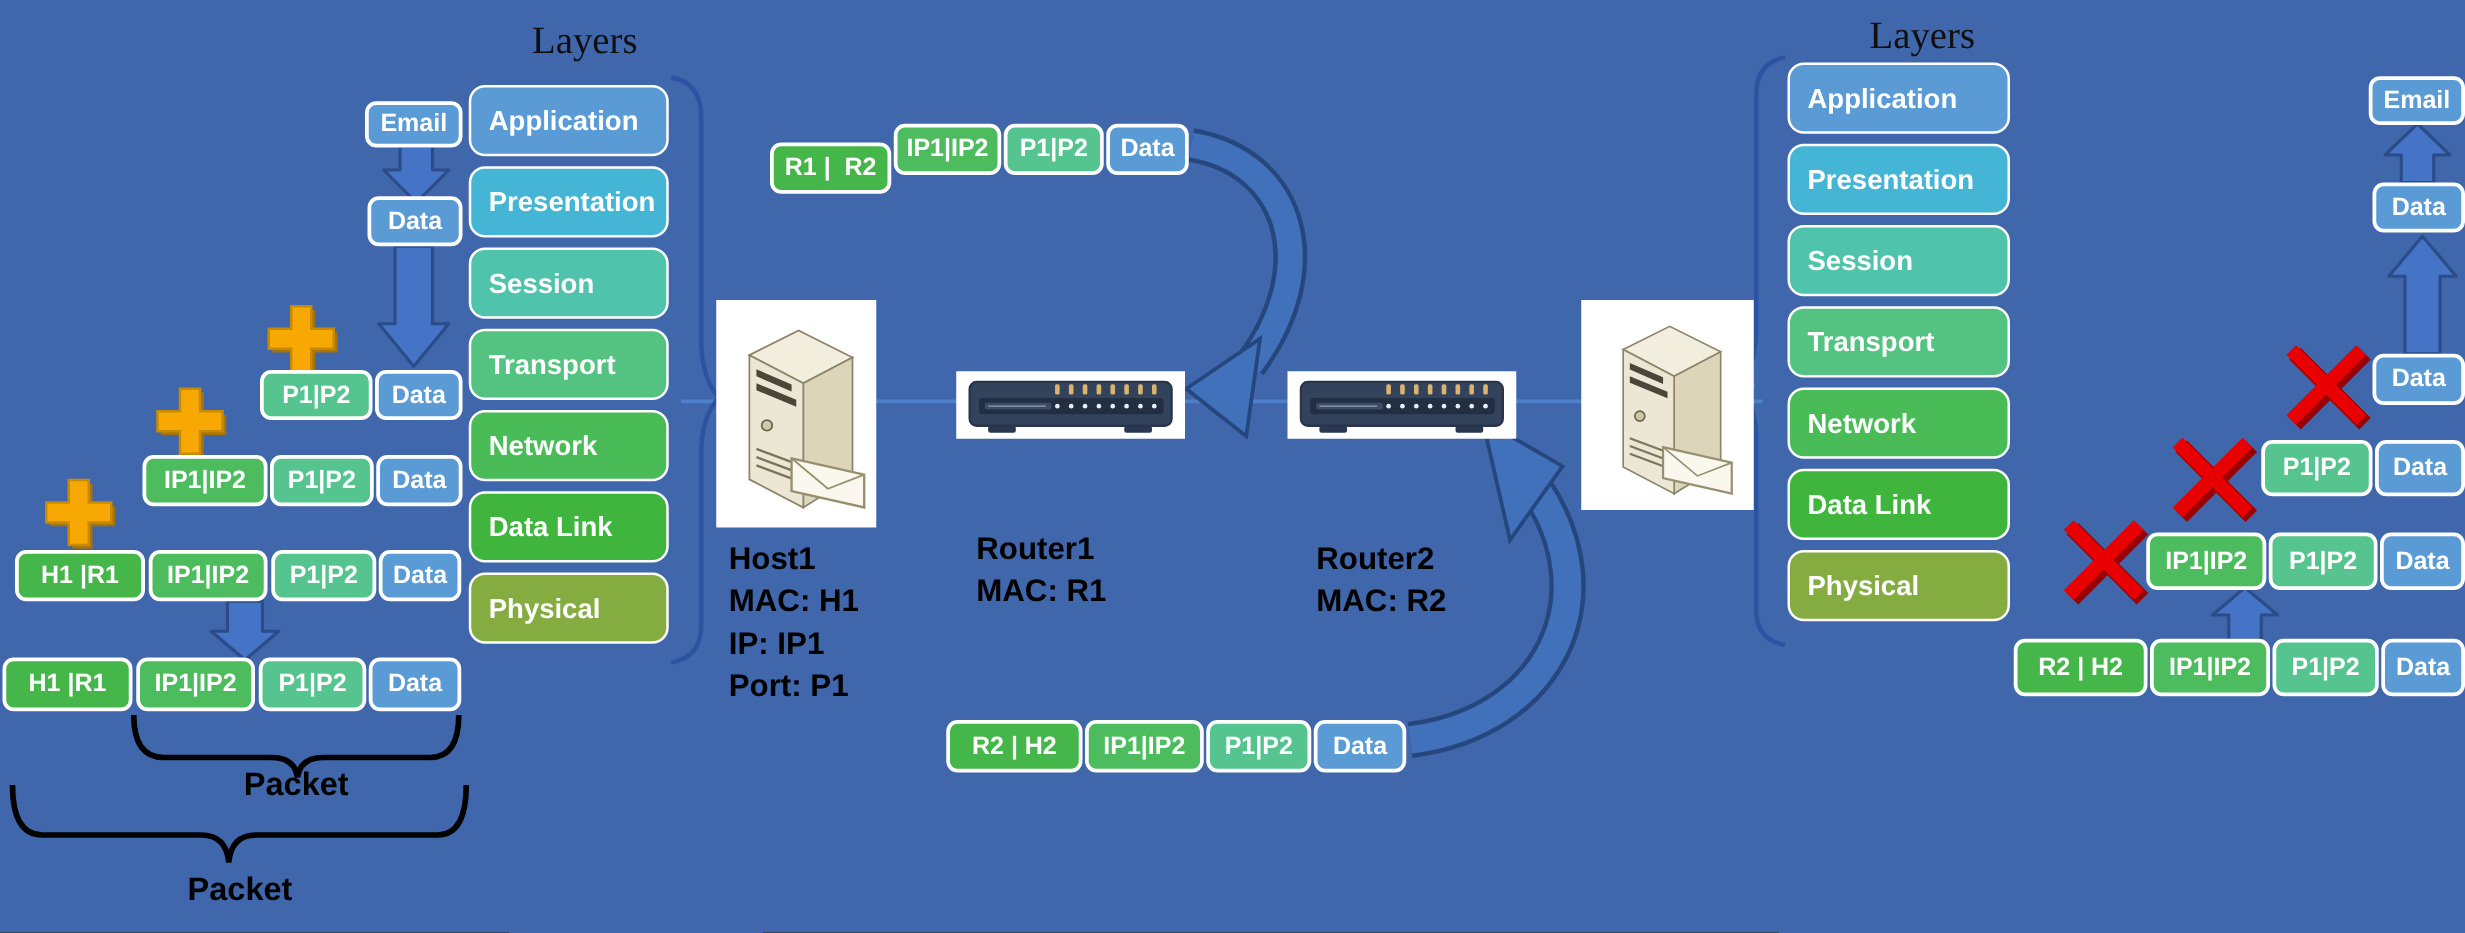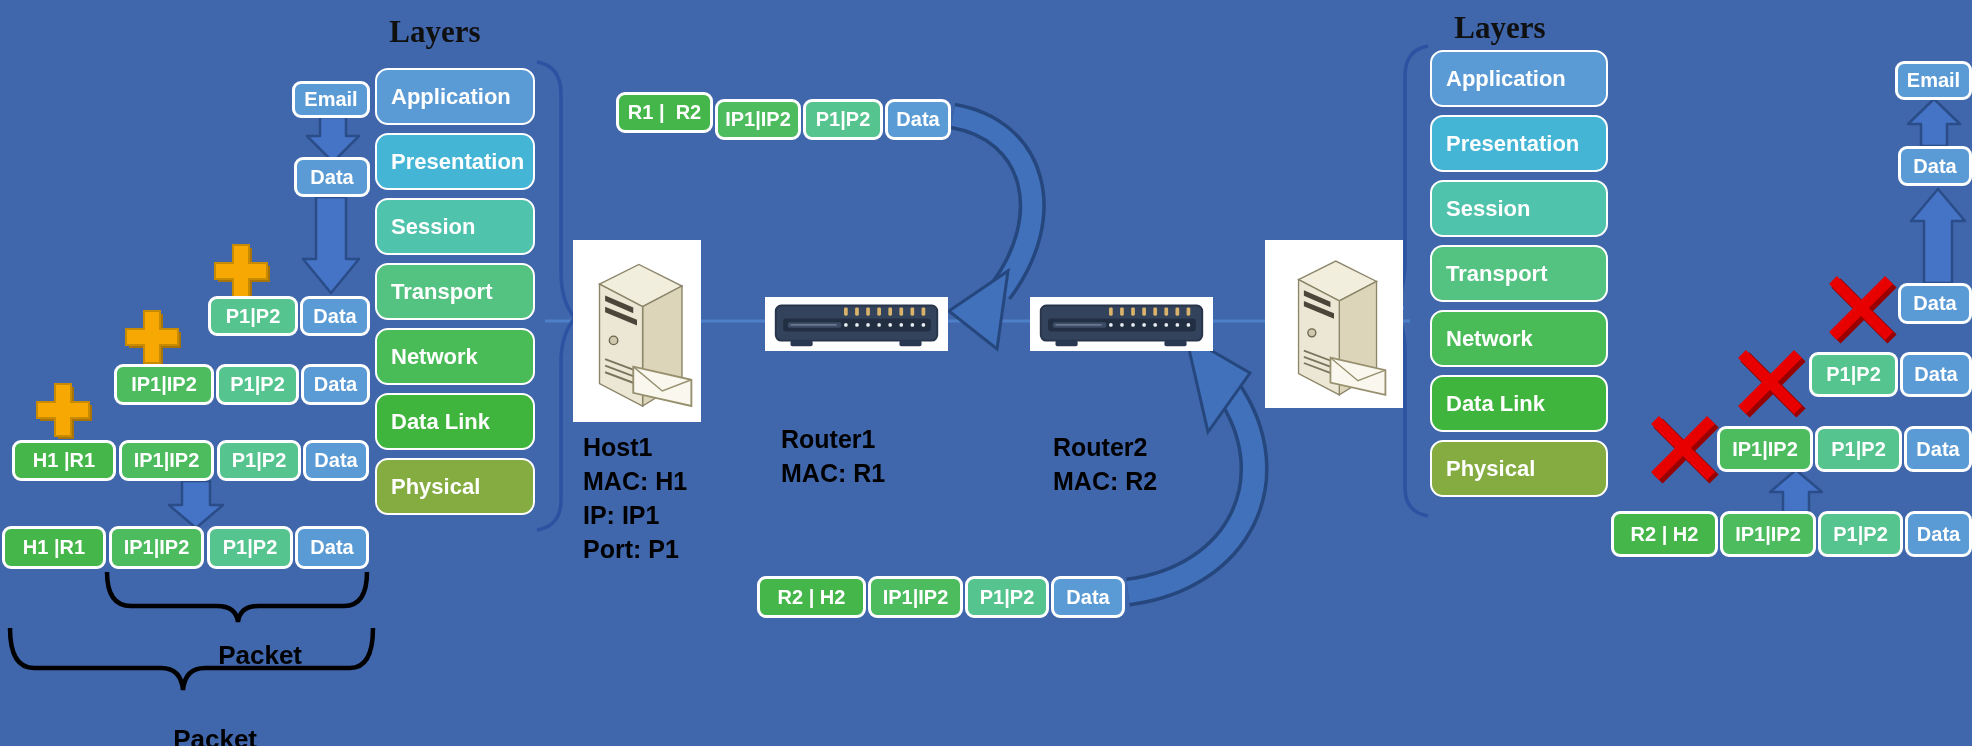--- a/index.html
+++ b/index.html
@@ -22,26 +22,26 @@
   .layerbox{
     position:absolute;z-index:2;box-sizing:border-box;width:160px;height:57px;
     border:2.5px solid #ffffff;border-radius:13px;
     display:flex;align-items:center;padding-left:14px;
     color:#fff;font-weight:bold;font-size:22px;
   }
   .c0{background:#5b9bd5;} .c1{background:#45b5d6;} .c2{background:#4fc3ac;}
   .c3{background:#54c280;} .c4{background:#4abc57;} .c5{background:#40b53e;}
   .c6{background:#84ac41;}
   .ltitle{
-    position:absolute;z-index:3;color:#101010;text-align:center;
-    font-family:"Liberation Serif",serif;font-weight:bold;font-size:31px;
+    position:absolute;z-index:3;color:#101010;text-align:right;
+    font-family:"Liberation Serif",serif;font-weight:normal;font-size:31px;
   }
   .dlabel{position:absolute;z-index:3;color:#000;font-weight:bold;font-size:25px;line-height:34px;}
   .dlabel div{white-space:pre;}
-  .brace-label{position:absolute;z-index:3;color:#000;font-weight:bold;font-size:26px;text-align:right;width:130px;margin-top:28px;}
+  .brace-label{position:absolute;z-index:3;color:#000;font-weight:bold;font-size:26px;text-align:center;width:130px;}
 </style>
 </head>
 <body>
 
 <div id="canvas">
 
   <svg id="deco" width="1972" height="746" viewBox="0 0 1972 746">
 
     <line x1="545" y1="321" x2="1410" y2="321" stroke="#4d80c9" stroke-width="3"></line>
     <line x1="1392" y1="308" x2="1404" y2="308" stroke="#4d80c9" stroke-width="3"></line>
@@ -243,21 +243,21 @@
   </div>
   <div class="dlabel" style="left:781px;top:422px">
     <div>Router1</div>
     <div>MAC: R1</div>
   </div>
   <div class="dlabel" style="left:1053px;top:430px">
     <div>Router2</div>
     <div>MAC: R2</div>
   </div>
 
-  <div class="seg mac" style="left:616px;top:92px;width:97px;height:41px">R1 |  R2</div>
+  <div class="seg mac" style="left:616px;top:114px;width:97px;height:41px">R1 |  R2</div>
   <div class="seg ip" style="left:715px;top:99px;width:86px;height:41px">IP1|IP2</div>
   <div class="seg port" style="left:803px;top:99px;width:80px;height:41px">P1|P2</div>
   <div class="seg data" style="left:885px;top:99px;width:66px;height:41px">Data</div>
 
   <div class="seg mac" style="left:757px;top:576px;width:109px;height:42px">R2 | H2</div>
   <div class="seg ip" style="left:868px;top:576px;width:95px;height:42px">IP1|IP2</div>
   <div class="seg port" style="left:965px;top:576px;width:84px;height:42px">P1|P2</div>
   <div class="seg data" style="left:1051px;top:576px;width:74px;height:42px">Data</div>
 
   <div class="ltitle" style="left:1420px;top:10px;width:160px">Layers</div>

